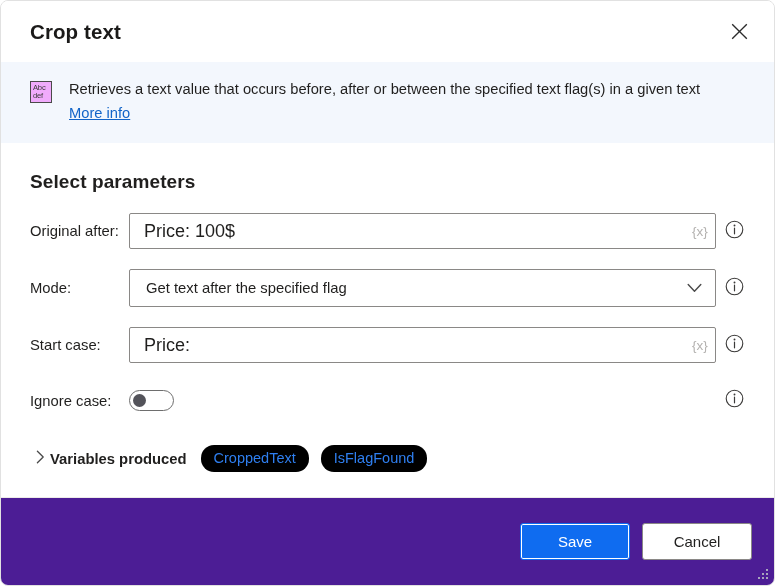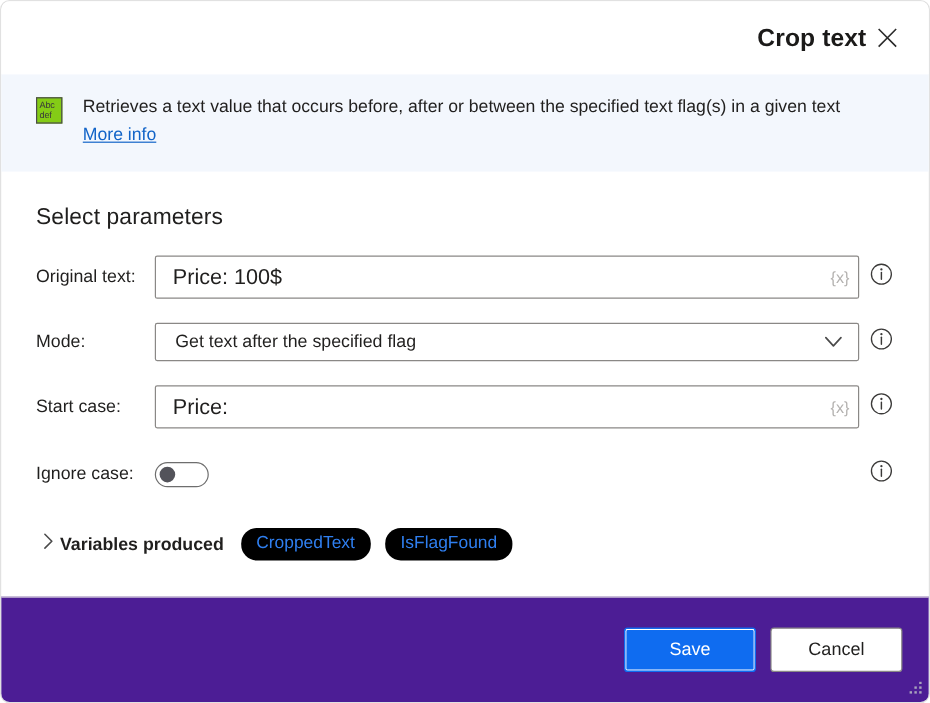--- a/index.html
+++ b/index.html
@@ -30,21 +30,20 @@
 
   
   .titlebar {
     height: 61px;
     flex: 0 0 61px;
     display: flex;
     align-items: center;
     padding: 0 18px 0 29px;
     background: #ffffff;
     box-sizing: border-box;
-    text-align: right;
   }
   .title-text {
     font-size: 20.5px;
     font-weight: 600;
     color: #1b1a19;
     letter-spacing: 0.1px;
     flex: 1 1 auto;
   }
   .close-btn {
     width: 34px;
@@ -67,21 +66,21 @@
     box-sizing: border-box;
     min-height: 76px;
   }
   .banner-icon {
     width: 22px;
     height: 22px;
     flex: 0 0 22px;
     margin-top: 2px;
     border: 1.3px solid #4a4a4a;
     box-sizing: border-box;
-    background: #84cc16;
+    background: #f0abfc;
     display: flex;
     flex-direction: column;
     justify-content: center;
     align-items: center;
     line-height: 1;
   }
   .banner-icon span {
     font-family: "Liberation Sans", sans-serif;
     font-size: 7.6px;
     color: #3a3a3a;
@@ -114,21 +113,21 @@
   
   .content {
     flex: 1 1 auto;
     padding: 0 22px 0 29px;
     box-sizing: border-box;
     position: relative;
     overflow: hidden;
   }
   .section-title {
     font-size: 19px;
-    font-weight: 400;
+    font-weight: 700;
     color: #201f1e;
     margin-top: 28px;
     margin-bottom: 8px;
     letter-spacing: 0.1px;
   }
 
   .field-row {
     display: flex;
     align-items: center;
     margin-top: 20px;
@@ -174,21 +173,21 @@
     display: flex;
     align-items: center;
     justify-content: center;
     font-size: 13.5px;
     color: #b4b2b0;
     cursor: pointer;
     user-select: none;
   }
 
   .combobox {
-    height: 32px;
+    height: 38px;
     border: 1px solid #8a8886;
     border-radius: 2px;
     background: #ffffff;
     display: flex;
     align-items: center;
     box-sizing: border-box;
     padding-left: 16px;
     padding-right: 12px;
     cursor: pointer;
   }
@@ -341,21 +340,21 @@
     <div class="banner-body">
       <div class="banner-text">Retrieves a text value that occurs before, after or between the specified text flag(s) in a given text</div>
       <a class="banner-link" href="#">More info</a>
     </div>
   </div>
 
   <div class="content">
     <div class="section-title">Select parameters</div>
 
     <div class="field-row">
-      <div class="field-label">Original text:</div>
+      <div class="field-label">Original after:</div>
       <div class="field-control">
         <div class="textbox">
           <div class="value">Price: 100$</div>
           <div class="varbtn">{x}</div>
         </div>
       </div>
       <div class="info-icon">
         <span>
           <svg width="19" height="19" viewBox="0 0 19 19" aria-hidden="true">
             <circle cx="9.5" cy="9.5" r="8.3" fill="none" stroke="#3b3a39" stroke-width="1.1"></circle>

